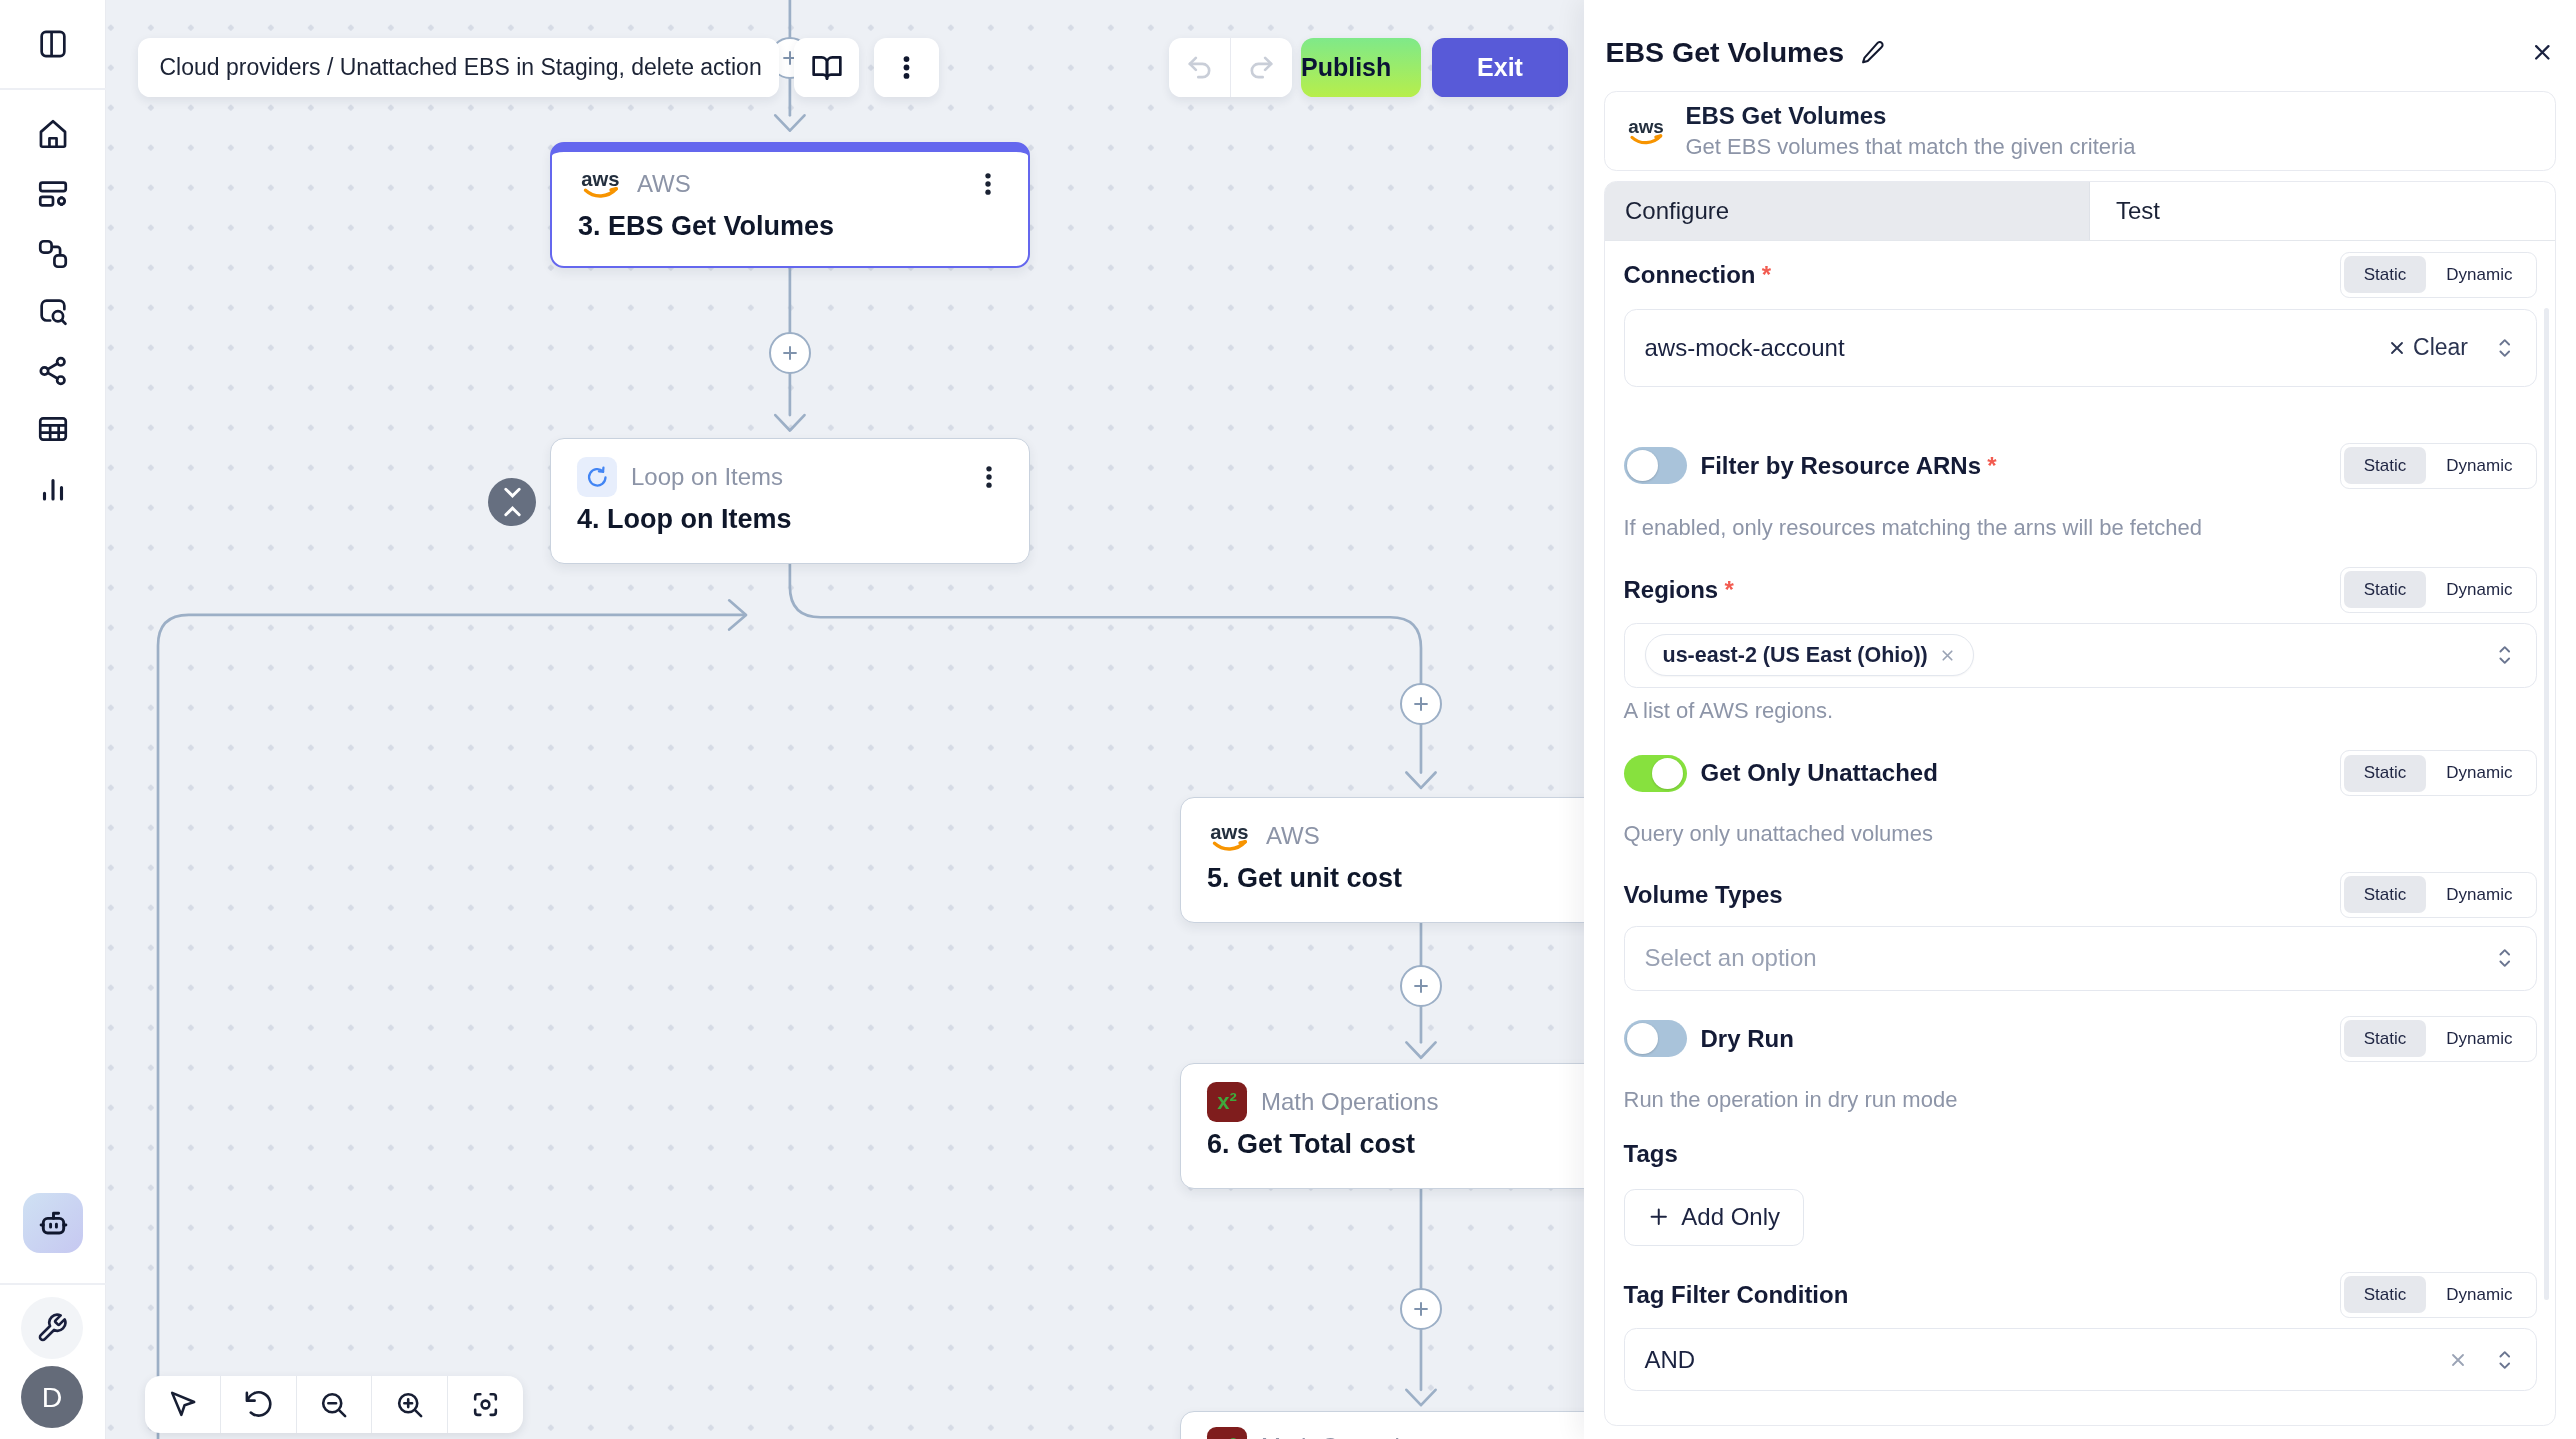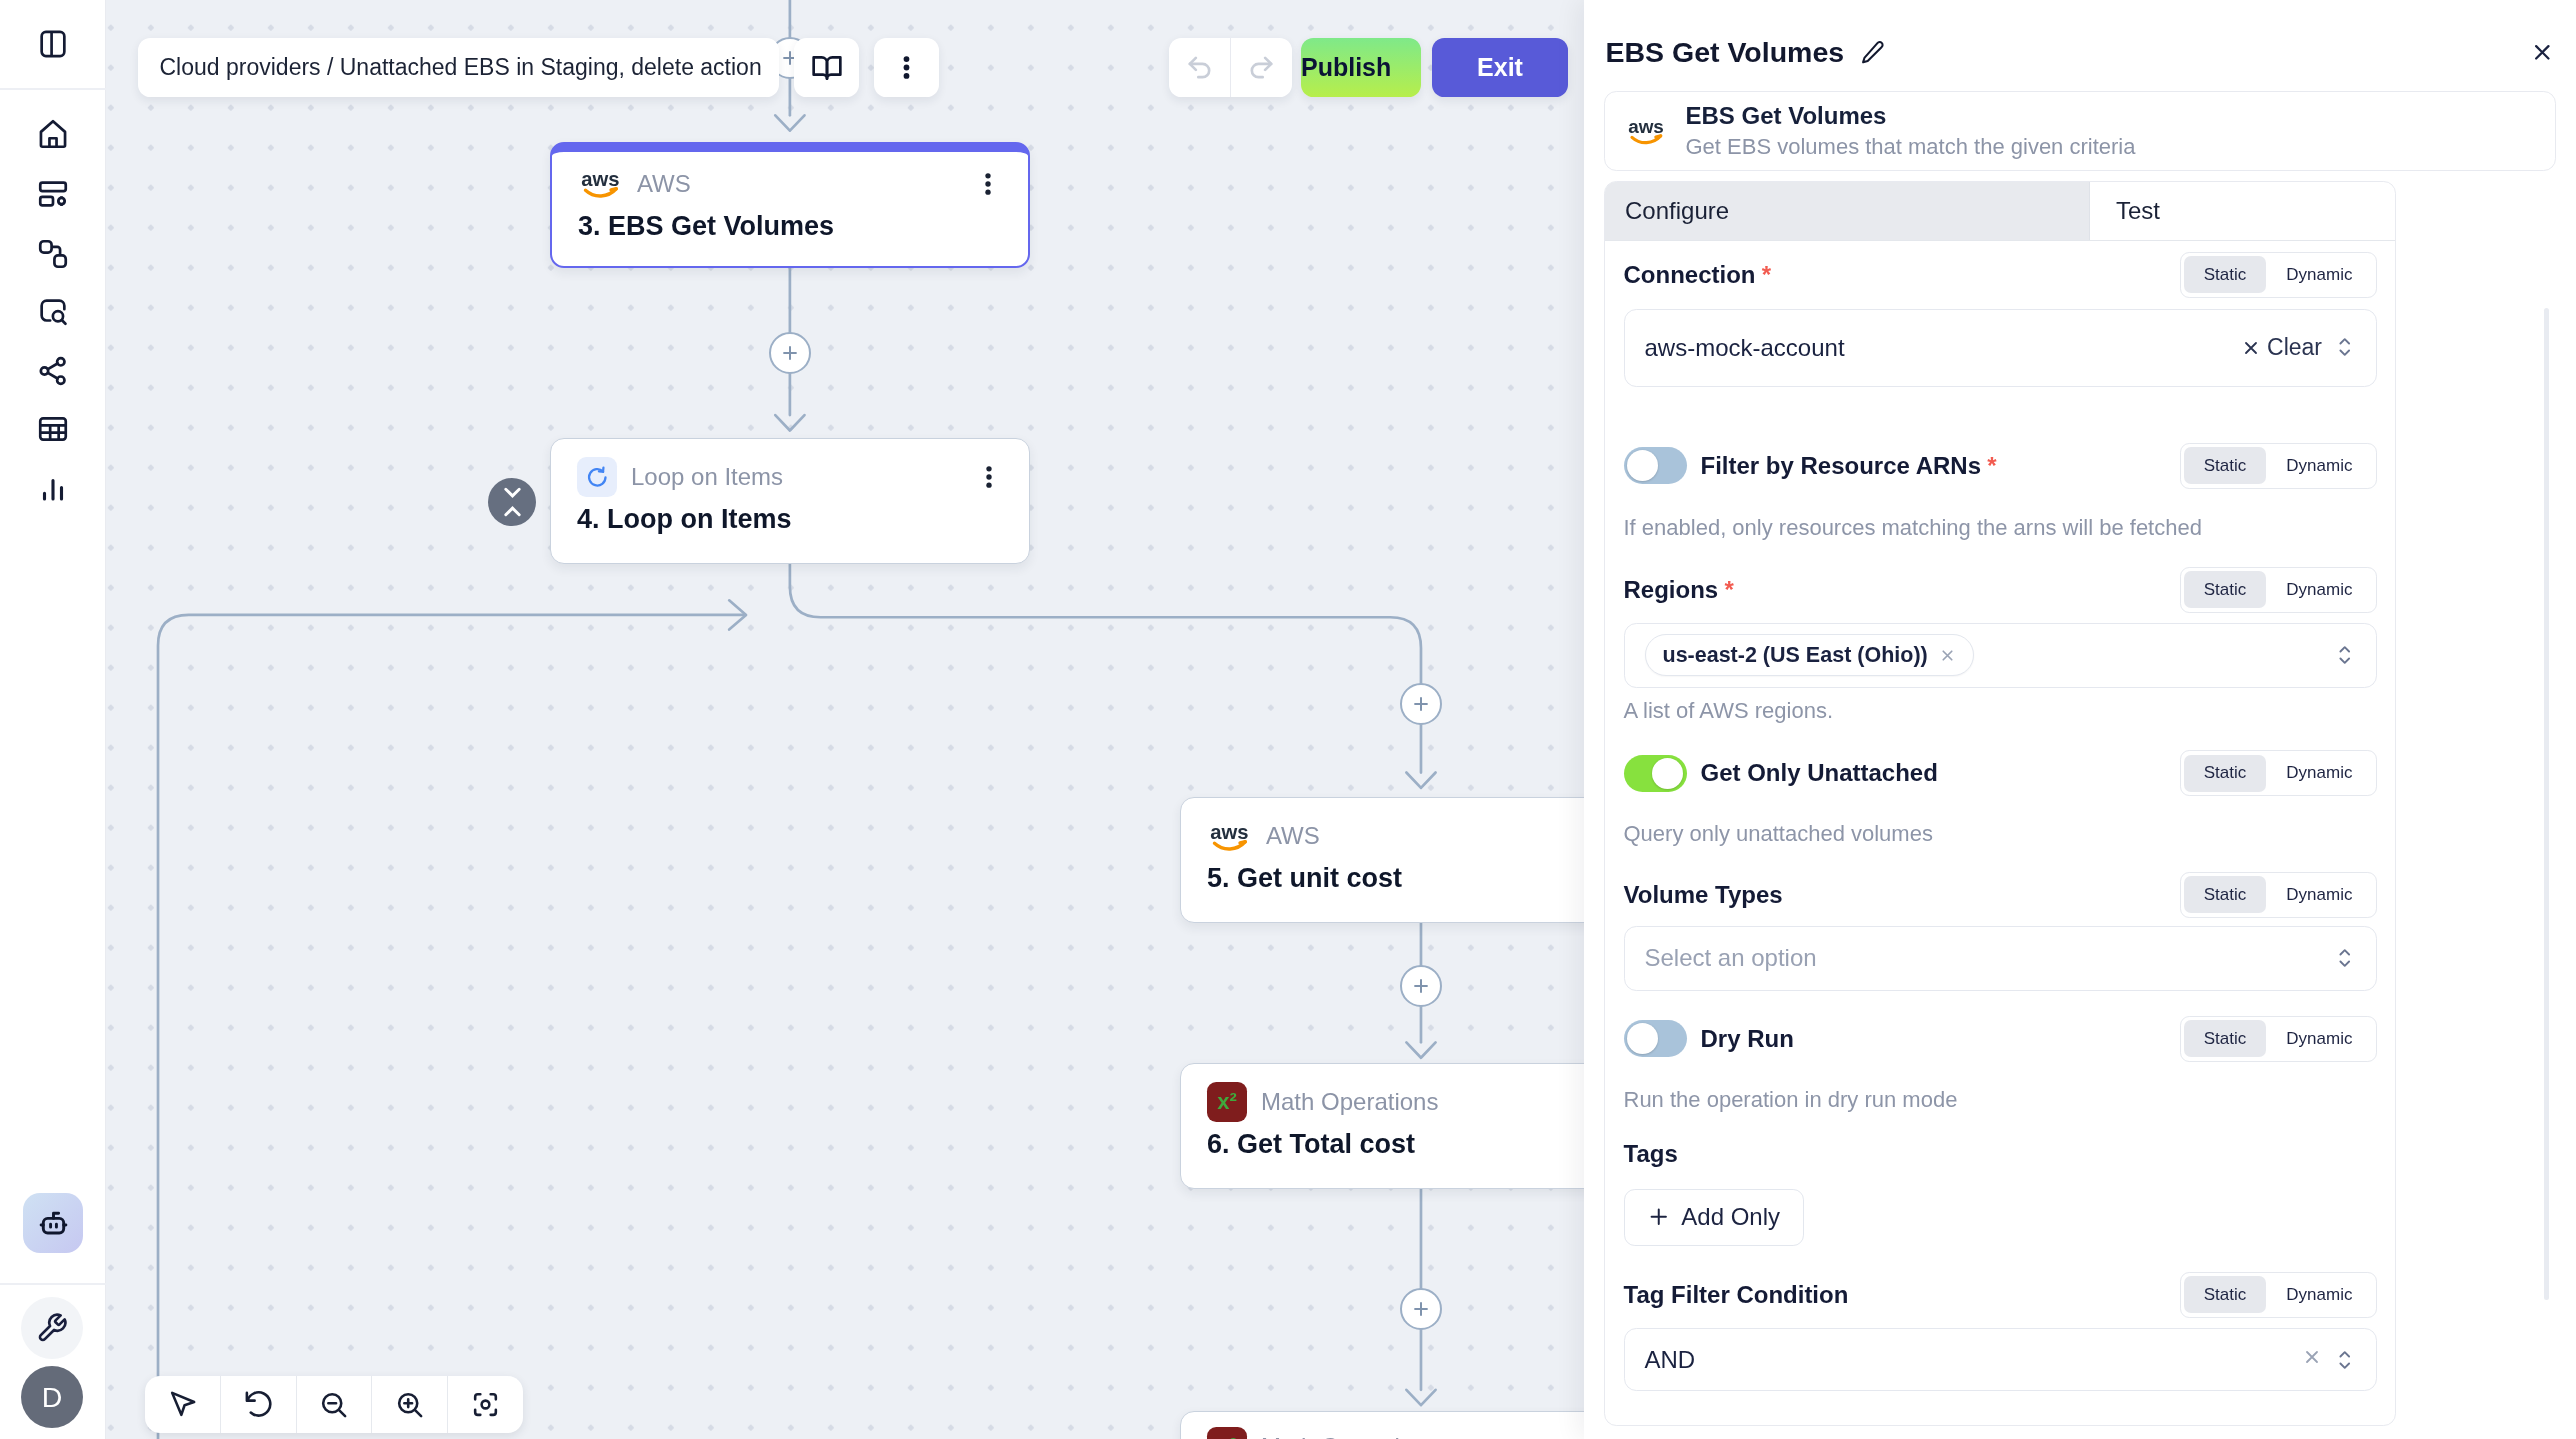--- a/index.html
+++ b/index.html
@@ -62,41 +62,41 @@
     background:#646b79;color:#fff;font-size:28.5px;display:flex;align-items:center;justify-content:center;}
   
   #panel{position:absolute;left:1584px;top:0;width:992px;height:1439px;background:#fff;z-index:30;
     box-shadow:-7.7px 0 23px rgba(15,23,42,.06);}
   #panel-header{position:absolute;left:21.5px;top:31px;right:21.5px;height:43px;display:flex;align-items:center;}
   #panel-title{font-size:28.5px;font-weight:700;color:#12182e;}
   #app-card{position:absolute;left:20px;top:91px;width:952px;height:80px;border:1.5px solid #e8eaf0;
     border-radius:12.3px;box-sizing:border-box;display:flex;align-items:center;padding:0 20px;gap:18.5px;}
   #app-card .t1{font-size:24px;font-weight:600;color:#16203a;}
   #app-card .t2{font-size:22px;color:#8c94a7;margin-top:4.6px;}
-  #cfg-card{position:absolute;left:20px;top:181px;width:792px;height:1245px;border:1.5px solid #e8eaf0;
+  #cfg-card{position:absolute;left:20px;top:181px;width:952px;height:1245px;border:1.5px solid #e8eaf0;
     border-radius:12.3px;box-sizing:border-box;}
   #tabs{display:flex;height:58px;border-bottom:1.5px solid #e4e7ec;}
   #tab-configure{width:485px;background:#e8eaee;border-radius:10.8px 0 0 0;display:flex;align-items:center;
     padding-left:20px;font-size:24px;color:#1a2136;box-sizing:border-box;border-right:1.5px solid #dfe2e8;}
   #tab-test{flex:1;display:flex;align-items:center;padding-left:26px;font-size:24px;color:#1a2136;
     border-radius:0 10.8px 0 0;}
   #fields{padding:0 18.5px;}
   .frow{display:flex;align-items:center;justify-content:space-between;}
   .flabel{font-size:24px;font-weight:600;color:#141b36;}
   .req{color:#f25b50;margin-left:6.2px;font-size:24px;}
   .helper{font-size:22px;color:#8d95a8;}
   .seg{display:flex;align-items:center;border:1.5px solid #e5e8ee;border-radius:9.2px;padding:3.1px;
     box-sizing:border-box;height:46px;}
   .seg .on{background:#e6e8ed;border-radius:7px;}
   .seg span{font-size:17px;color:#1e2442;padding:0 20px;height:37px;display:flex;align-items:center;}
   .sel{border:1.5px solid #e5e8ef;border-radius:12.3px;display:flex;align-items:center;
     padding:0 20px;box-sizing:border-box;}
   .sel .val{font-size:24px;color:#1a2240;}
   .sel .ph{font-size:24px;color:#99a1b3;}
-  .sel .right{margin-left:auto;display:flex;gap:12px;}
+  .sel .right{margin-left:auto;display:flex;align-items:center;gap:26px;}
   .clear{display:flex;align-items:center;gap:6.2px;font-size:23px;color:#2a3350;font-weight:500;}
   .chip{display:inline-flex;align-items:center;gap:10.8px;border:1.5px solid #e3e7ee;border-radius:768px;
     padding:7.7px 17px;font-size:21.5px;font-weight:600;color:#1a2240;background:#fff;
     box-shadow:0 0.8px 1.5px rgba(30,41,59,.05);}
   .tgl{width:63px;height:37px;border-radius:18.5px;position:relative;flex:0 0 auto;}
   .tgl.off{background:#a9c3da;}
   .tgl.on{background:#87e13e;}
   .tgl::after{content:"";position:absolute;top:3.1px;width:31px;height:31px;border-radius:50%;
     background:#fff;box-shadow:0 0.8px 2.3px rgba(0,0,0,.2);}
   .tgl.off::after{left:3.1px;} .tgl.on::after{right:3.1px;}

